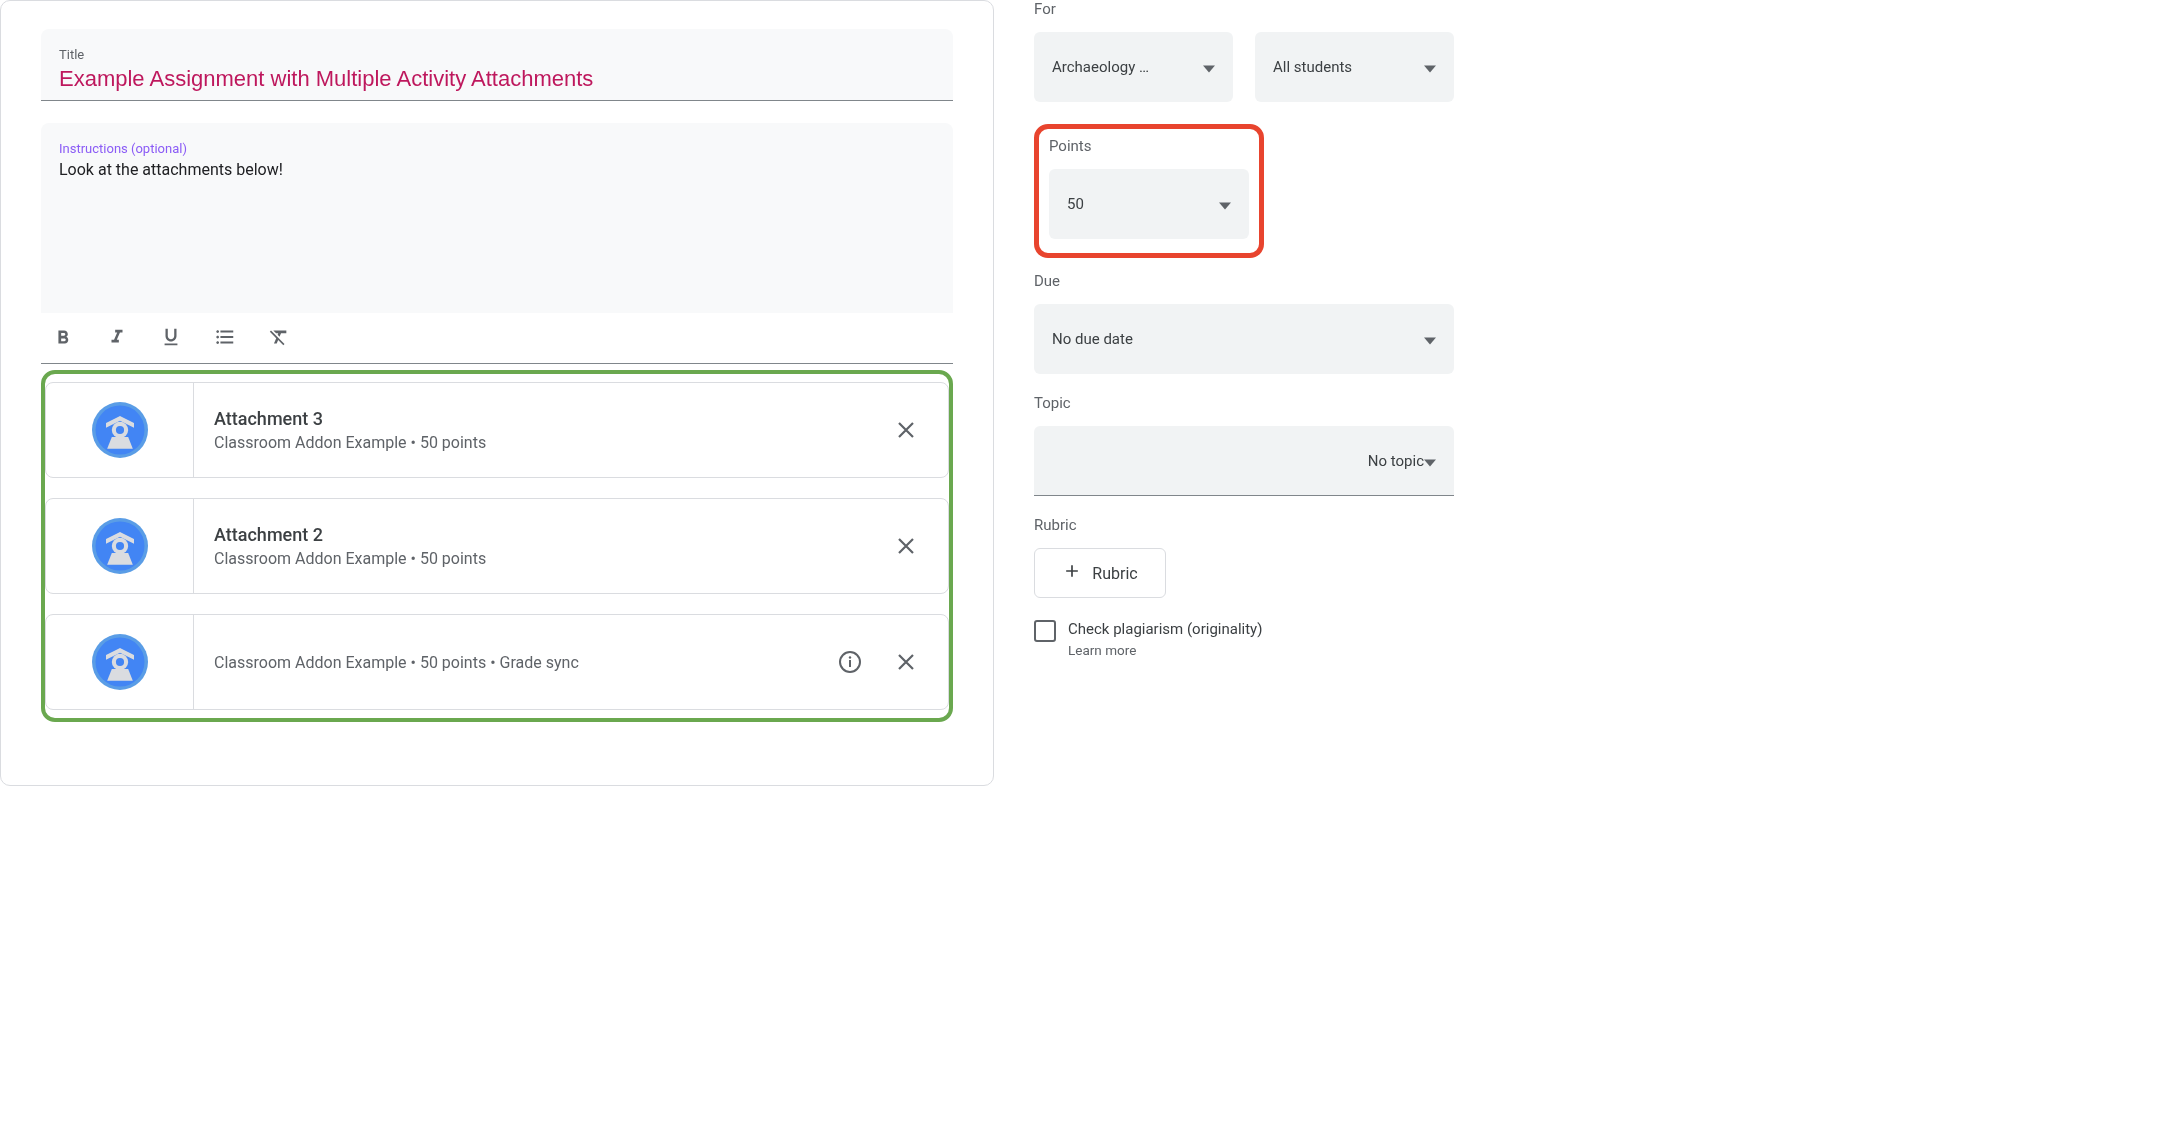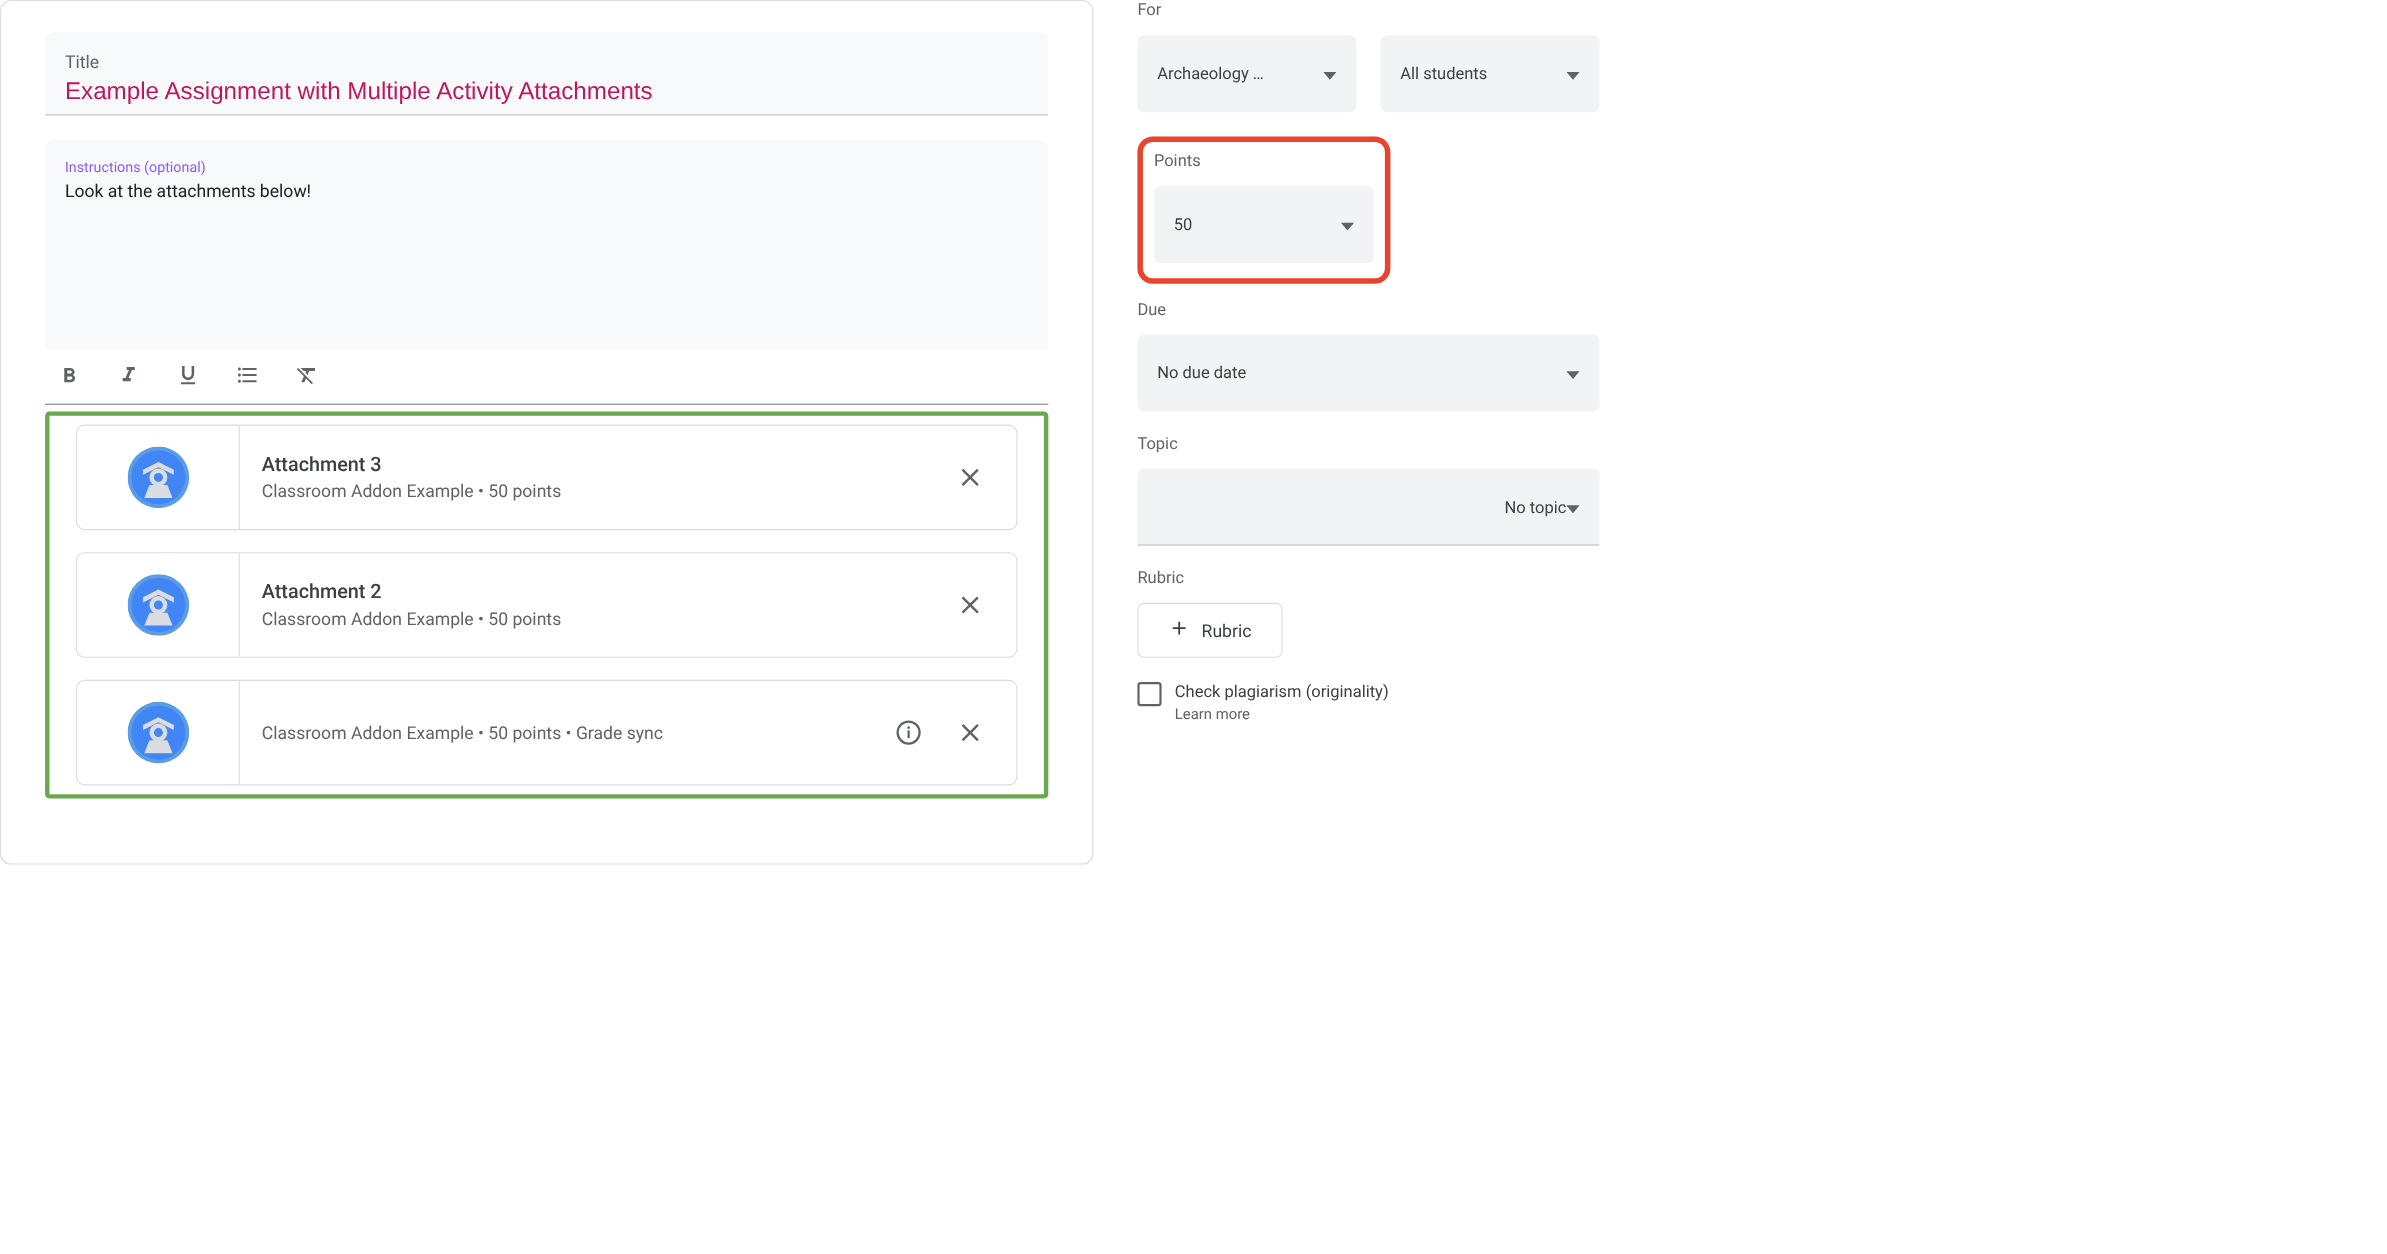--- a/index.html
+++ b/index.html
@@ -25,21 +25,21 @@
     position: relative;
   }
   .title-block {
     background: #f8f9fa;
     border-radius: 8px 8px 0 0;
     padding: 18px 18px 8px 18px;
     margin-top: 22px;
     border-bottom: 1px solid #80868b;
   }
   .title-label {
-    font-size: 16px;
+    font-size: 13px;
     color: #5f6368;
     margin-bottom: 4px;
   }
   .title-value {
     font-size: 22px;
     color: #be185d;
     font-weight: 400;
     border: none;
     background: transparent;
     width: 100%;
@@ -72,22 +72,22 @@
   .tb-btn {
     width: 24px; height: 24px;
     display: flex; align-items: center; justify-content: center;
     color: #5f6368;
     cursor: pointer;
   }
   .tb-btn svg { width: 22px; height: 22px; fill: currentColor; }
   
   .attach-wrap {
     border: 4px solid #6aa84f;
-    border-radius: 4px;
-    padding: 8px 24px;
+    border-radius: 14px;
+    padding: 8px 0;
     margin-top: 6px;
   }
   .attach-card {
     border: 1px solid #dadce0;
     border-radius: 8px;
     height: 96px;
     display: flex;
     align-items: center;
     overflow: hidden;
     margin-bottom: 20px;

